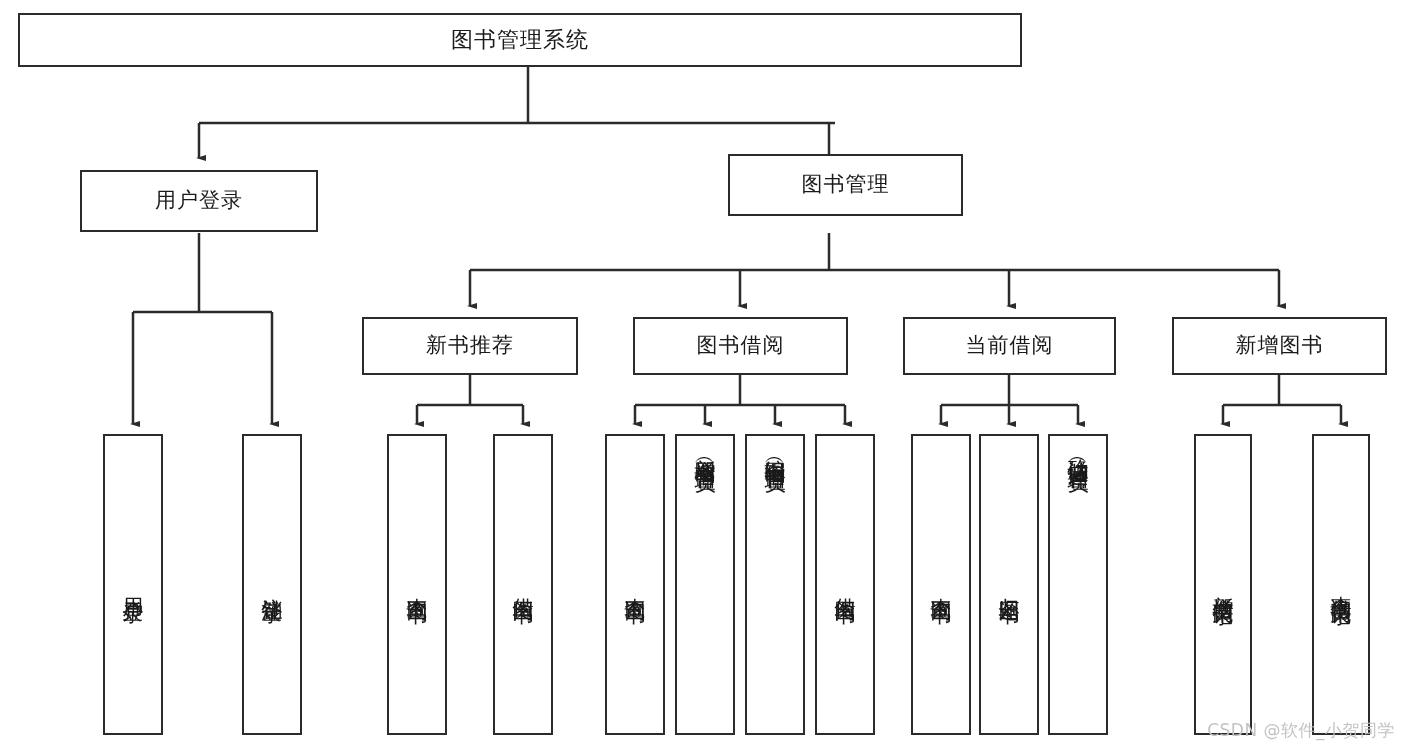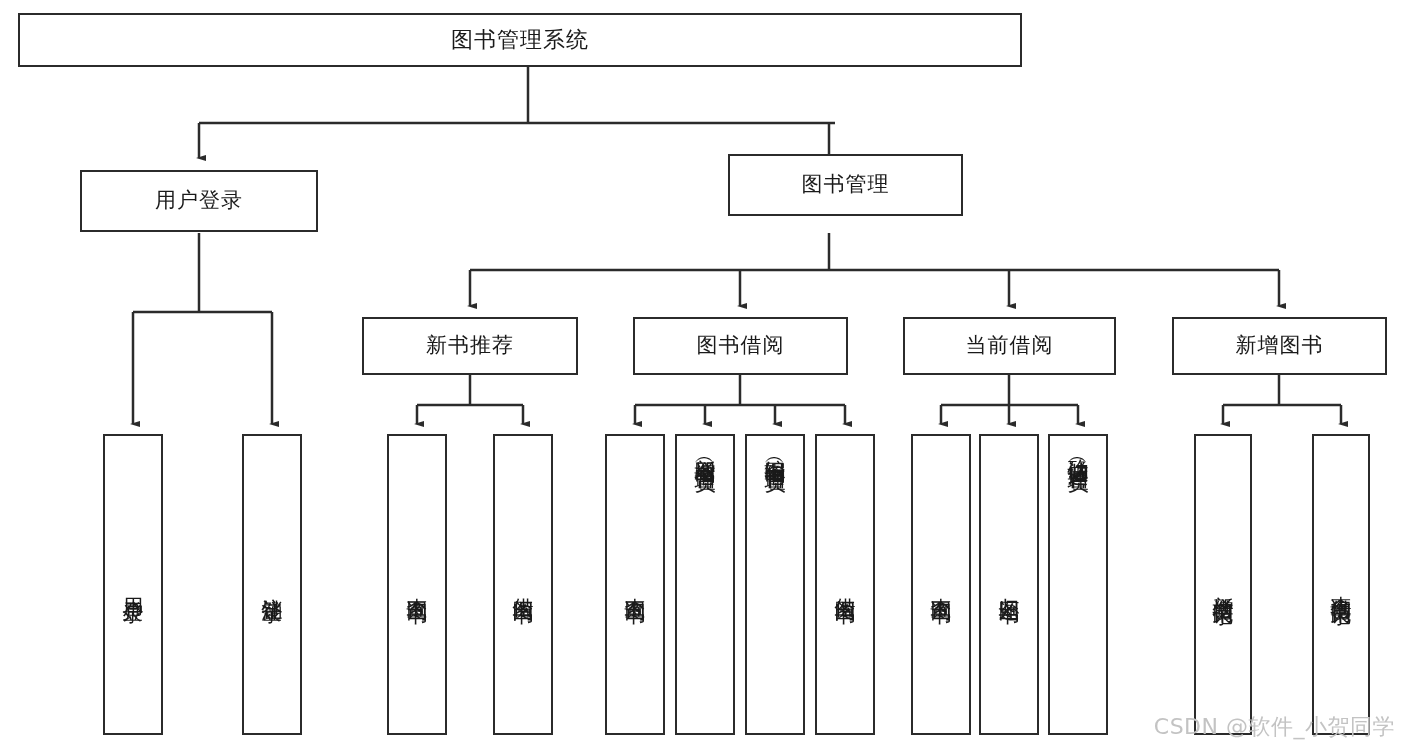--- a/index.html
+++ b/index.html
@@ -57,21 +57,21 @@
     display: block;
   }
   .vcenter {
     align-items: center;
     padding-top: 0;
   }
   #watermark {
     position: absolute;
     right: 10px;
     bottom: 5px;
-    font-size: 22px;
+    font-size: 17px;
     color: #c3c3c3;
     letter-spacing: 0.5px;
     white-space: nowrap;
   }
 </style>
 </head>
 <body>
 
 <div id="diagram-root">
 

